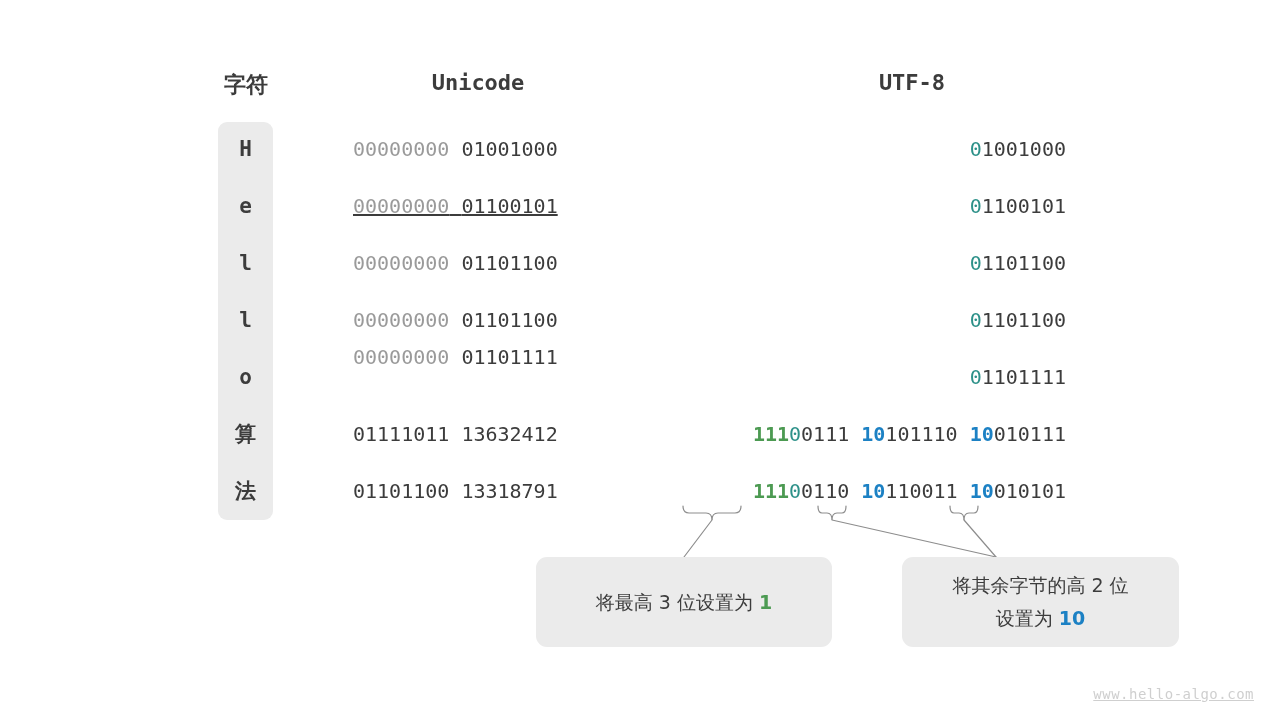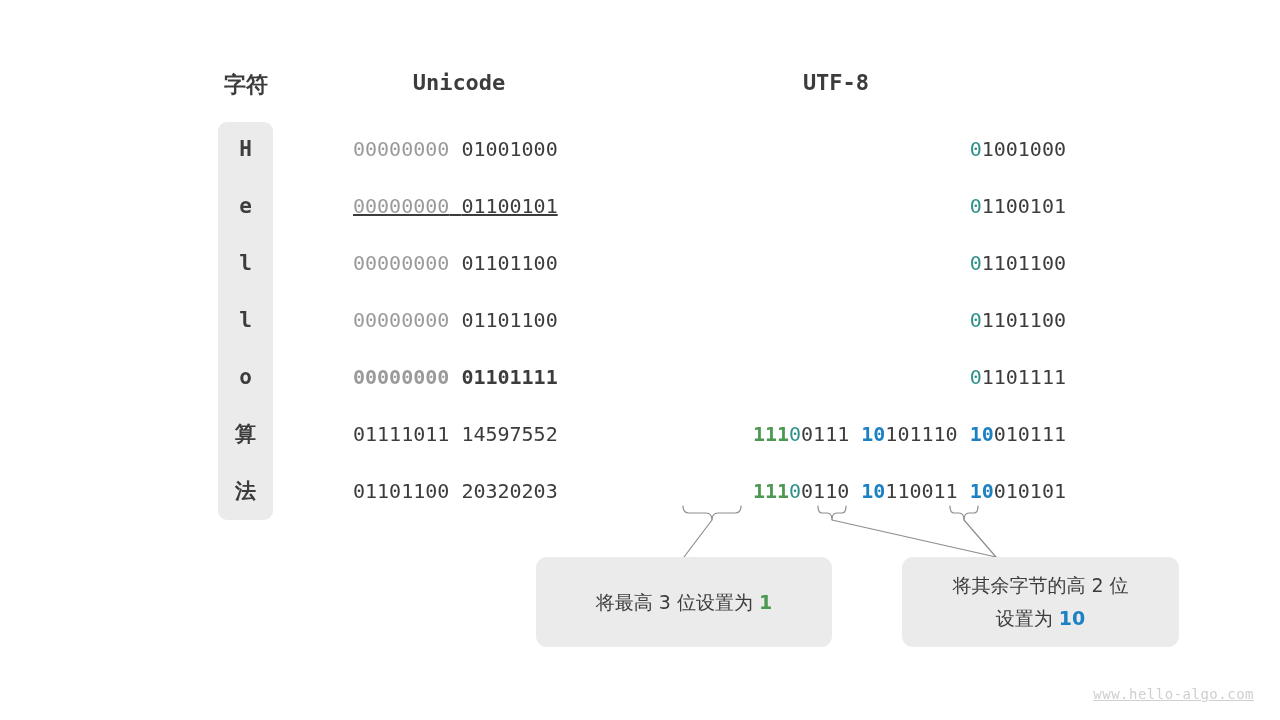--- a/index.html
+++ b/index.html
@@ -26,22 +26,22 @@
   
   .col-header {
     position: absolute;
     font-family: "DejaVu Sans Mono", monospace;
     font-weight: bold;
     font-size: 22px;
     color: #3c3c3c;
     white-space: nowrap;
   }
   .header-char  { left: 218px; top: 70px; width: 56px; text-align: center; font-family: "DejaVu Sans", sans-serif; }
-  .header-unicode { left: 334px; top: 70px; width: 250px; text-align: center; }
-  .header-utf8    { left: 716px; top: 70px; width: 240px; text-align: center; }
+  .header-unicode { left: 353px; top: 70px; width: 250px; text-align: center; }
+  .header-utf8    { left: 792px; top: 70px; width: 240px; text-align: center; }
 
   
   .char-col-bg {
     position: absolute;
     left: 218px;
     top: 122px;
     width: 55px;
     height: 398px;
     background: #ebebeb;
     border-radius: 9px;
@@ -140,27 +140,27 @@
       <div class="char-cell" style="top: 193px;">e</div>
       <div class="bits uni-col" style="top: 193px; text-decoration: underline;"><span class="g-dim">00000000</span> <span class="g-dark">01100101</span></div>
       <div class="bits utf-col" style="top: 193px;"><span><span class="g-teal">0</span><span class="g-dark">1100101</span></span></div>
       <div class="char-cell" style="top: 250px;">l</div>
       <div class="bits uni-col" style="top: 250px;"><span class="g-dim">00000000</span> <span class="g-dark">01101100</span></div>
       <div class="bits utf-col" style="top: 250px;"><span><span class="g-teal">0</span><span class="g-dark">1101100</span></span></div>
       <div class="char-cell" style="top: 307px;">l</div>
       <div class="bits uni-col" style="top: 307px;"><span class="g-dim">00000000</span> <span class="g-dark">01101100</span></div>
       <div class="bits utf-col" style="top: 307px;"><span><span class="g-teal">0</span><span class="g-dark">1101100</span></span></div>
       <div class="char-cell" style="top: 364px;">o</div>
-      <div class="bits uni-col" style="top: 364px; font-weight: bold;"><span class="g-dim">00000000</span> <span class="g-dark">01101111</span></div>
+      <div class="bits uni-col" style="top: 344px;"><span class="g-dim">00000000</span> <span class="g-dark">01101111</span></div>
       <div class="bits utf-col" style="top: 364px;"><span><span class="g-teal">0</span><span class="g-dark">1101111</span></span></div>
       <div class="char-cell cjk" style="top: 421px;">算</div>
-      <div class="bits uni-col" style="top: 421px;"><span class="g-dark">01111011</span> <span class="g-dark">14597552</span></div>
+      <div class="bits uni-col" style="top: 421px;"><span class="g-dark">01111011</span> <span class="g-dark">13632412</span></div>
       <div class="bits utf-col" style="top: 421px;"><span><span class="g-green">111</span><span class="g-teal">0</span><span class="g-dark">0111</span></span> <span><span class="g-blue">10</span><span class="g-dark">101110</span></span> <span><span class="g-blue">10</span><span class="g-dark">010111</span></span></div>
       <div class="char-cell cjk" style="top: 478px;">法</div>
-      <div class="bits uni-col" style="top: 478px;"><span class="g-dark">01101100</span> <span class="g-dark">20320203</span></div>
+      <div class="bits uni-col" style="top: 478px;"><span class="g-dark">01101100</span> <span class="g-dark">13318791</span></div>
       <div class="bits utf-col" style="top: 478px;"><span><span class="g-green">111</span><span class="g-teal">0</span><span class="g-dark">0110</span></span> <span><span class="g-blue">10</span><span class="g-dark">110011</span></span> <span><span class="g-blue">10</span><span class="g-dark">010101</span></span></div>
     </div>
 
   <svg id="connectors" viewBox="0 0 1280 720" xmlns="http://www.w3.org/2000/svg">
     <g fill="none" stroke="#8d8d8d" stroke-width="1.2" stroke-linecap="round">
 
       <path d="M683,506 q0,7 6,7 h17 q6,0 6,7 q0,-7 6,-7 h17 q6,0 6,-7"></path>
 
       <path d="M712,520 L684,557"></path>
 

